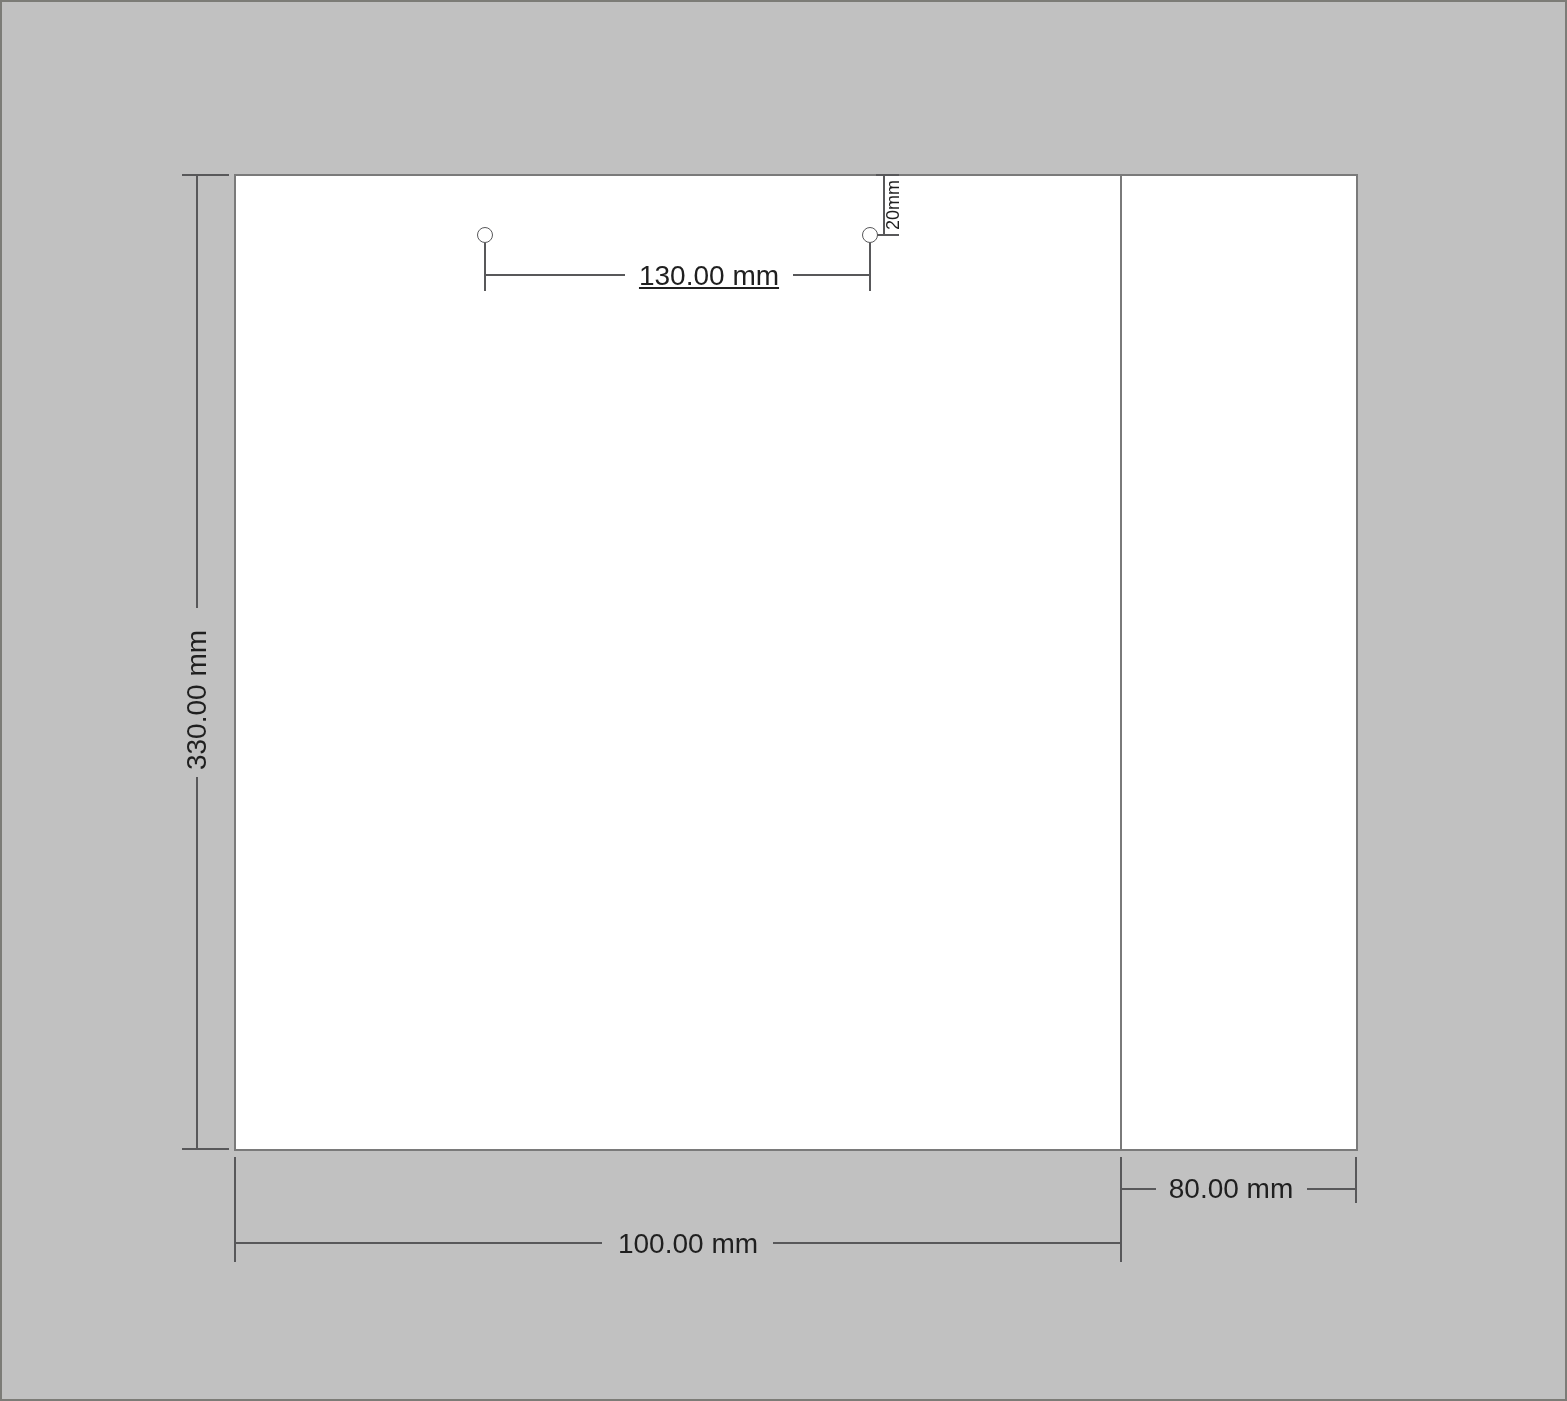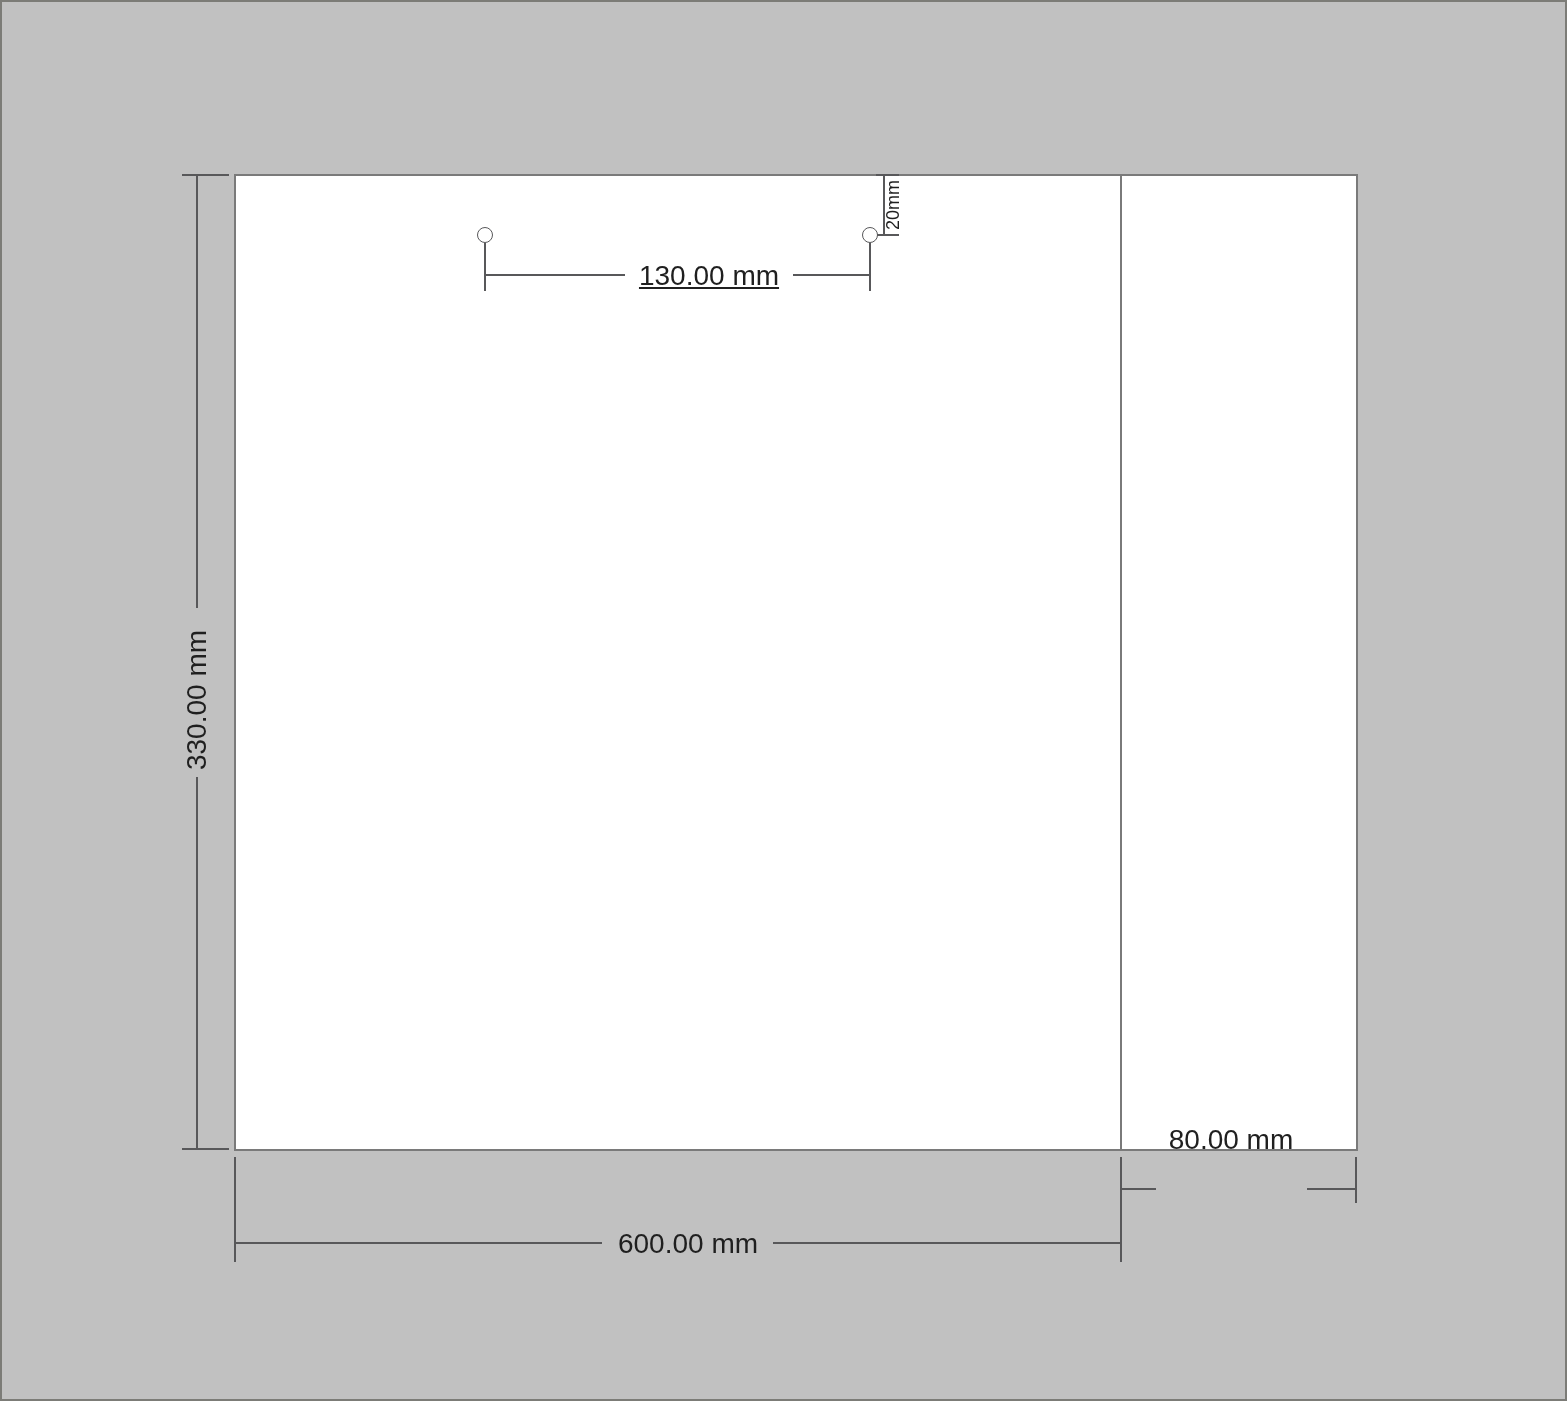--- a/index.html
+++ b/index.html
@@ -84,21 +84,21 @@
   .dim-width-ext-left   { left: 234px;  top: 1157px; height: 105px; }
   .dim-width-ext-right  { left: 1120px; top: 1157px; height: 105px; }
   .dim-width-seg-left   { left: 235px;  top: 1242px; width: 367px; }
   .dim-width-seg-right  { left: 773px;  top: 1242px; width: 348px; }
   .dim-width-label      { left: 688px;  top: 1244px; }
 
   
   .dim-flap-tick-right { left: 1355px; top: 1157px; height: 46px; }
   .dim-flap-seg-left   { left: 1121px; top: 1188px; width: 35px; }
   .dim-flap-seg-right  { left: 1307px; top: 1188px; width: 50px; }
-  .dim-flap-label      { left: 1231px; top: 1140px; text-align: center; }
+  .dim-flap-label      { left: 1231px; top: 1189px; text-align: center; }
 
   
   .hole-left  { left: 477px; top: 227px; }
   .hole-right { left: 862px; top: 227px; }
 </style>
 </head>
 <body>
 
 <div class="page">
 
@@ -128,21 +128,21 @@
     <div class="hline dim-offset-tick-top"></div>
     <div class="hline dim-offset-tick-bottom"></div>
     <div class="dim-label rot small dim-offset-label">20mm</div>
   </div>
 
   <div>
     <div class="vline dim-width-ext-left"></div>
     <div class="vline dim-width-ext-right"></div>
     <div class="hline dim-width-seg-left"></div>
     <div class="hline dim-width-seg-right"></div>
-    <div class="dim-label dim-width-label">600.00 mm</div>
+    <div class="dim-label dim-width-label">100.00 mm</div>
   </div>
 
   <div>
     <div class="vline dim-flap-tick-right"></div>
     <div class="hline dim-flap-seg-left"></div>
     <div class="hline dim-flap-seg-right"></div>
     <div class="dim-label dim-flap-label">80.00 mm</div>
   </div>
 
 </div>

